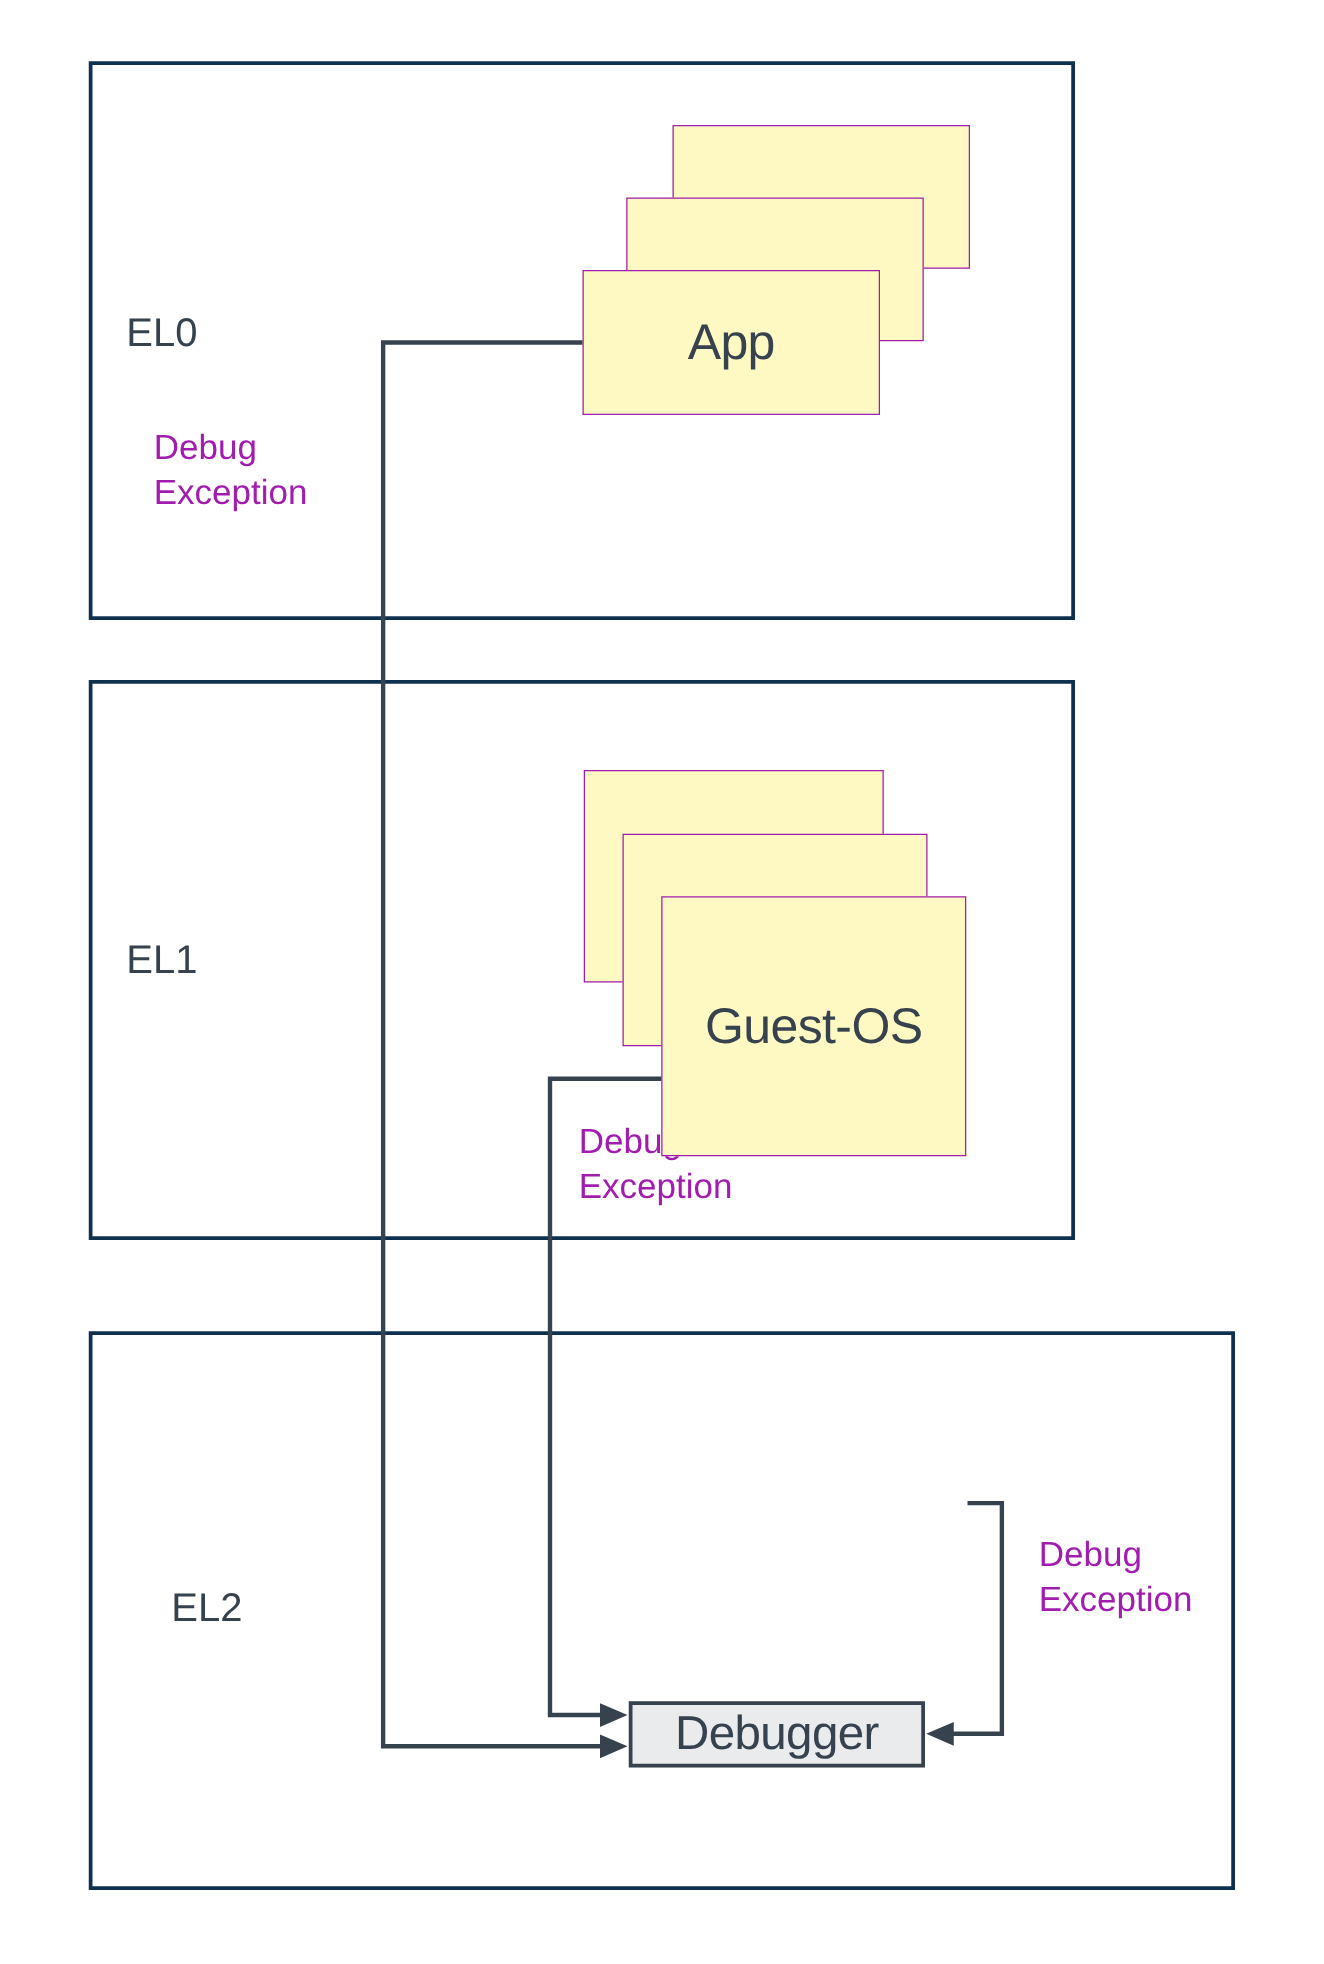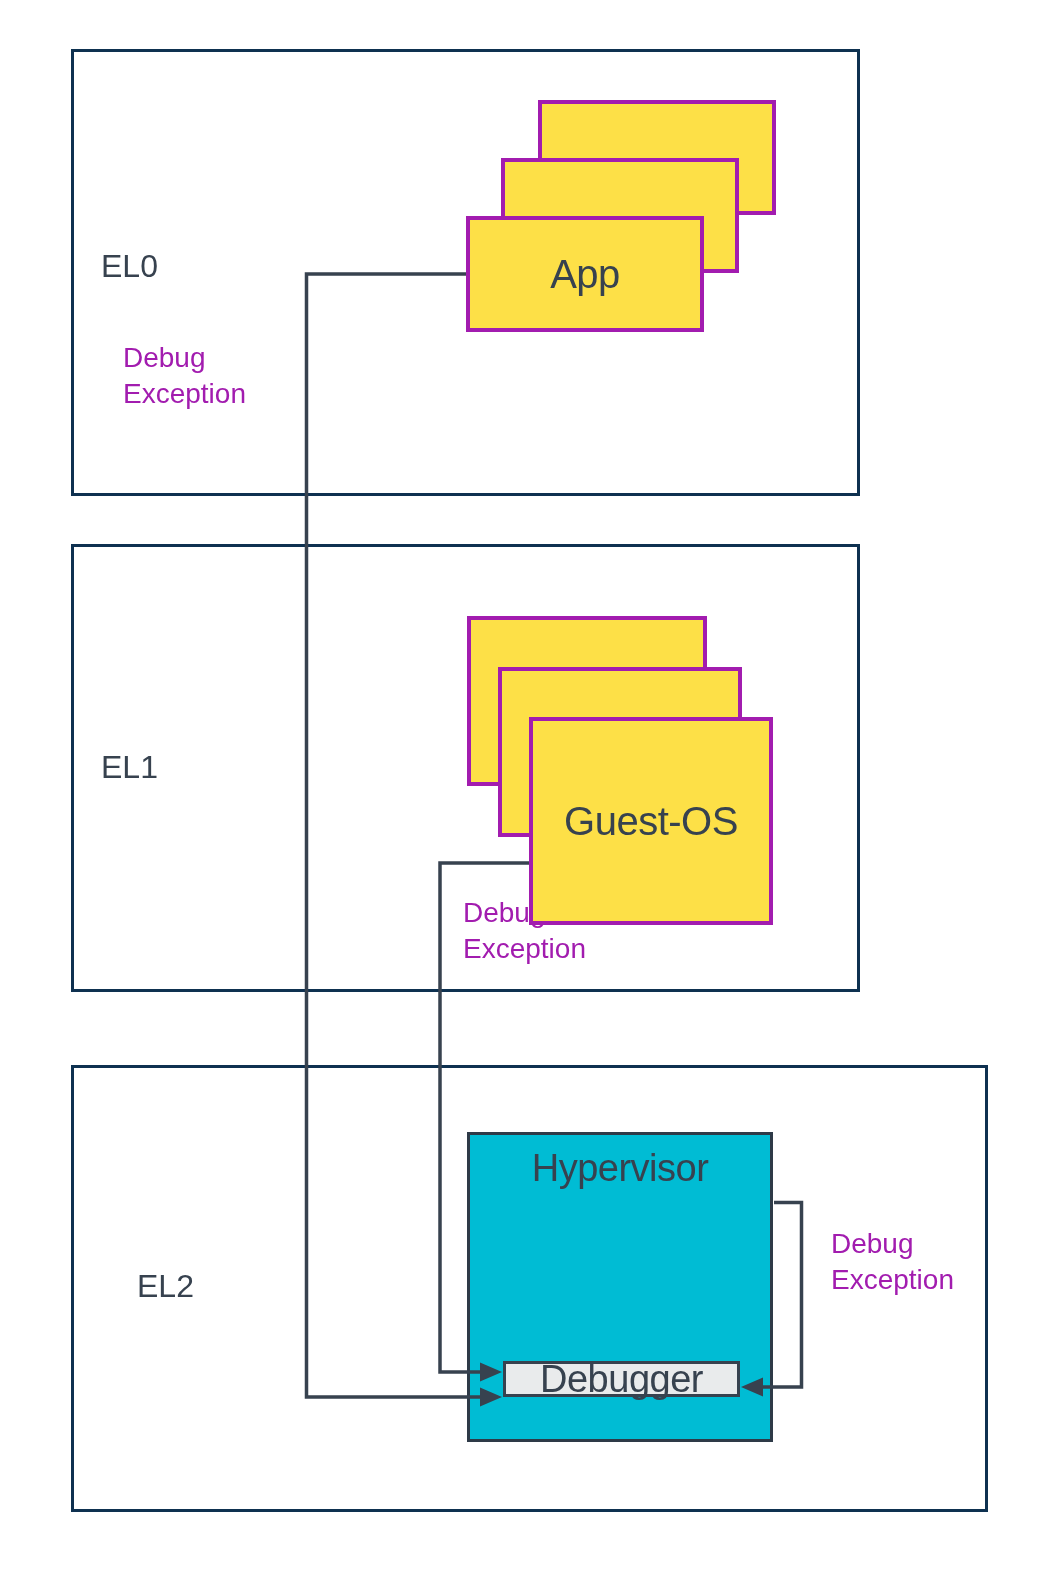--- a/index.html
+++ b/index.html
@@ -6,21 +6,21 @@
   .canvas {
     position:relative; width:1059px; height:1571px; background:#ffffff;
     font-family:"Liberation Sans","DejaVu Sans",sans-serif; overflow:hidden;
   }
   .el-box {
     position:absolute; box-sizing:border-box;
     border:3px solid #0e3150; background:#ffffff;
   }
   .cyan-box {
     position:absolute; box-sizing:border-box;
-    background:#fde047; border:4px solid #a21caf;
+    background:#fef9c3; border:1px solid #a21caf;
   }
   .node-label-host { display:flex; align-items:center; justify-content:center; }
   .node-text { color:#37424f; font-size:40px; letter-spacing:-0.5px; }
   .lvl-label {
     position:absolute; font-size:32px; color:#37424f; letter-spacing:0px;
   }
   .exc-label {
     position:absolute; font-size:28px; color:#a21caf; line-height:1.28; width:150px;
   }
   .hypervisor {
@@ -68,24 +68,21 @@
     <div class="cyan-box z10" style="left:467px; top:616px; width:240px; height:170px;"></div>
     <div class="cyan-box z11" style="left:498px; top:667px; width:244px; height:170px;"></div>
     <div class="cyan-box z12 node-label-host" style="left:529px; top:717px; width:244px; height:208px;">
       <span class="node-text">Guest-OS</span>
     </div>
   </div>
 
   <div class="lvl-label" style="left:101px; top:1268px;margin-left:36px;">EL2</div>
   <div class="exc-label" style="left:831px; top:1226px; width:160px;">Debug Exception</div>
 
-  <div class="hypervisor z20" style="left:467px; top:1132px; width:306px; height:310px;">
-    <span class="node-text">Hypervisor</span>
-  </div>
-  <div class="debugger z25" style="left:503px; top:1361px; width:237px; height:36px;">
+  <div class="debugger z25" style="left:503px; top:1361px; width:237px; height:53px;">
     <span class="node-text">Debugger</span>
   </div>
 
   <svg class="connector-layer" viewBox="0 0 1059 1571" xmlns="http://www.w3.org/2000/svg">
 
     <path d="M 466 274 H 306.5 V 1397 H 481" fill="none" stroke="#37424f" stroke-width="3.5"></path>
     <polygon points="502,1397 480,1387.5 480,1406.5" fill="#37424f"></polygon>
 
     <path d="M 529 863 H 440 V 1372 H 481" fill="none" stroke="#37424f" stroke-width="3.5"></path>
     <polygon points="502,1372 480,1362.5 480,1381.5" fill="#37424f"></polygon>

